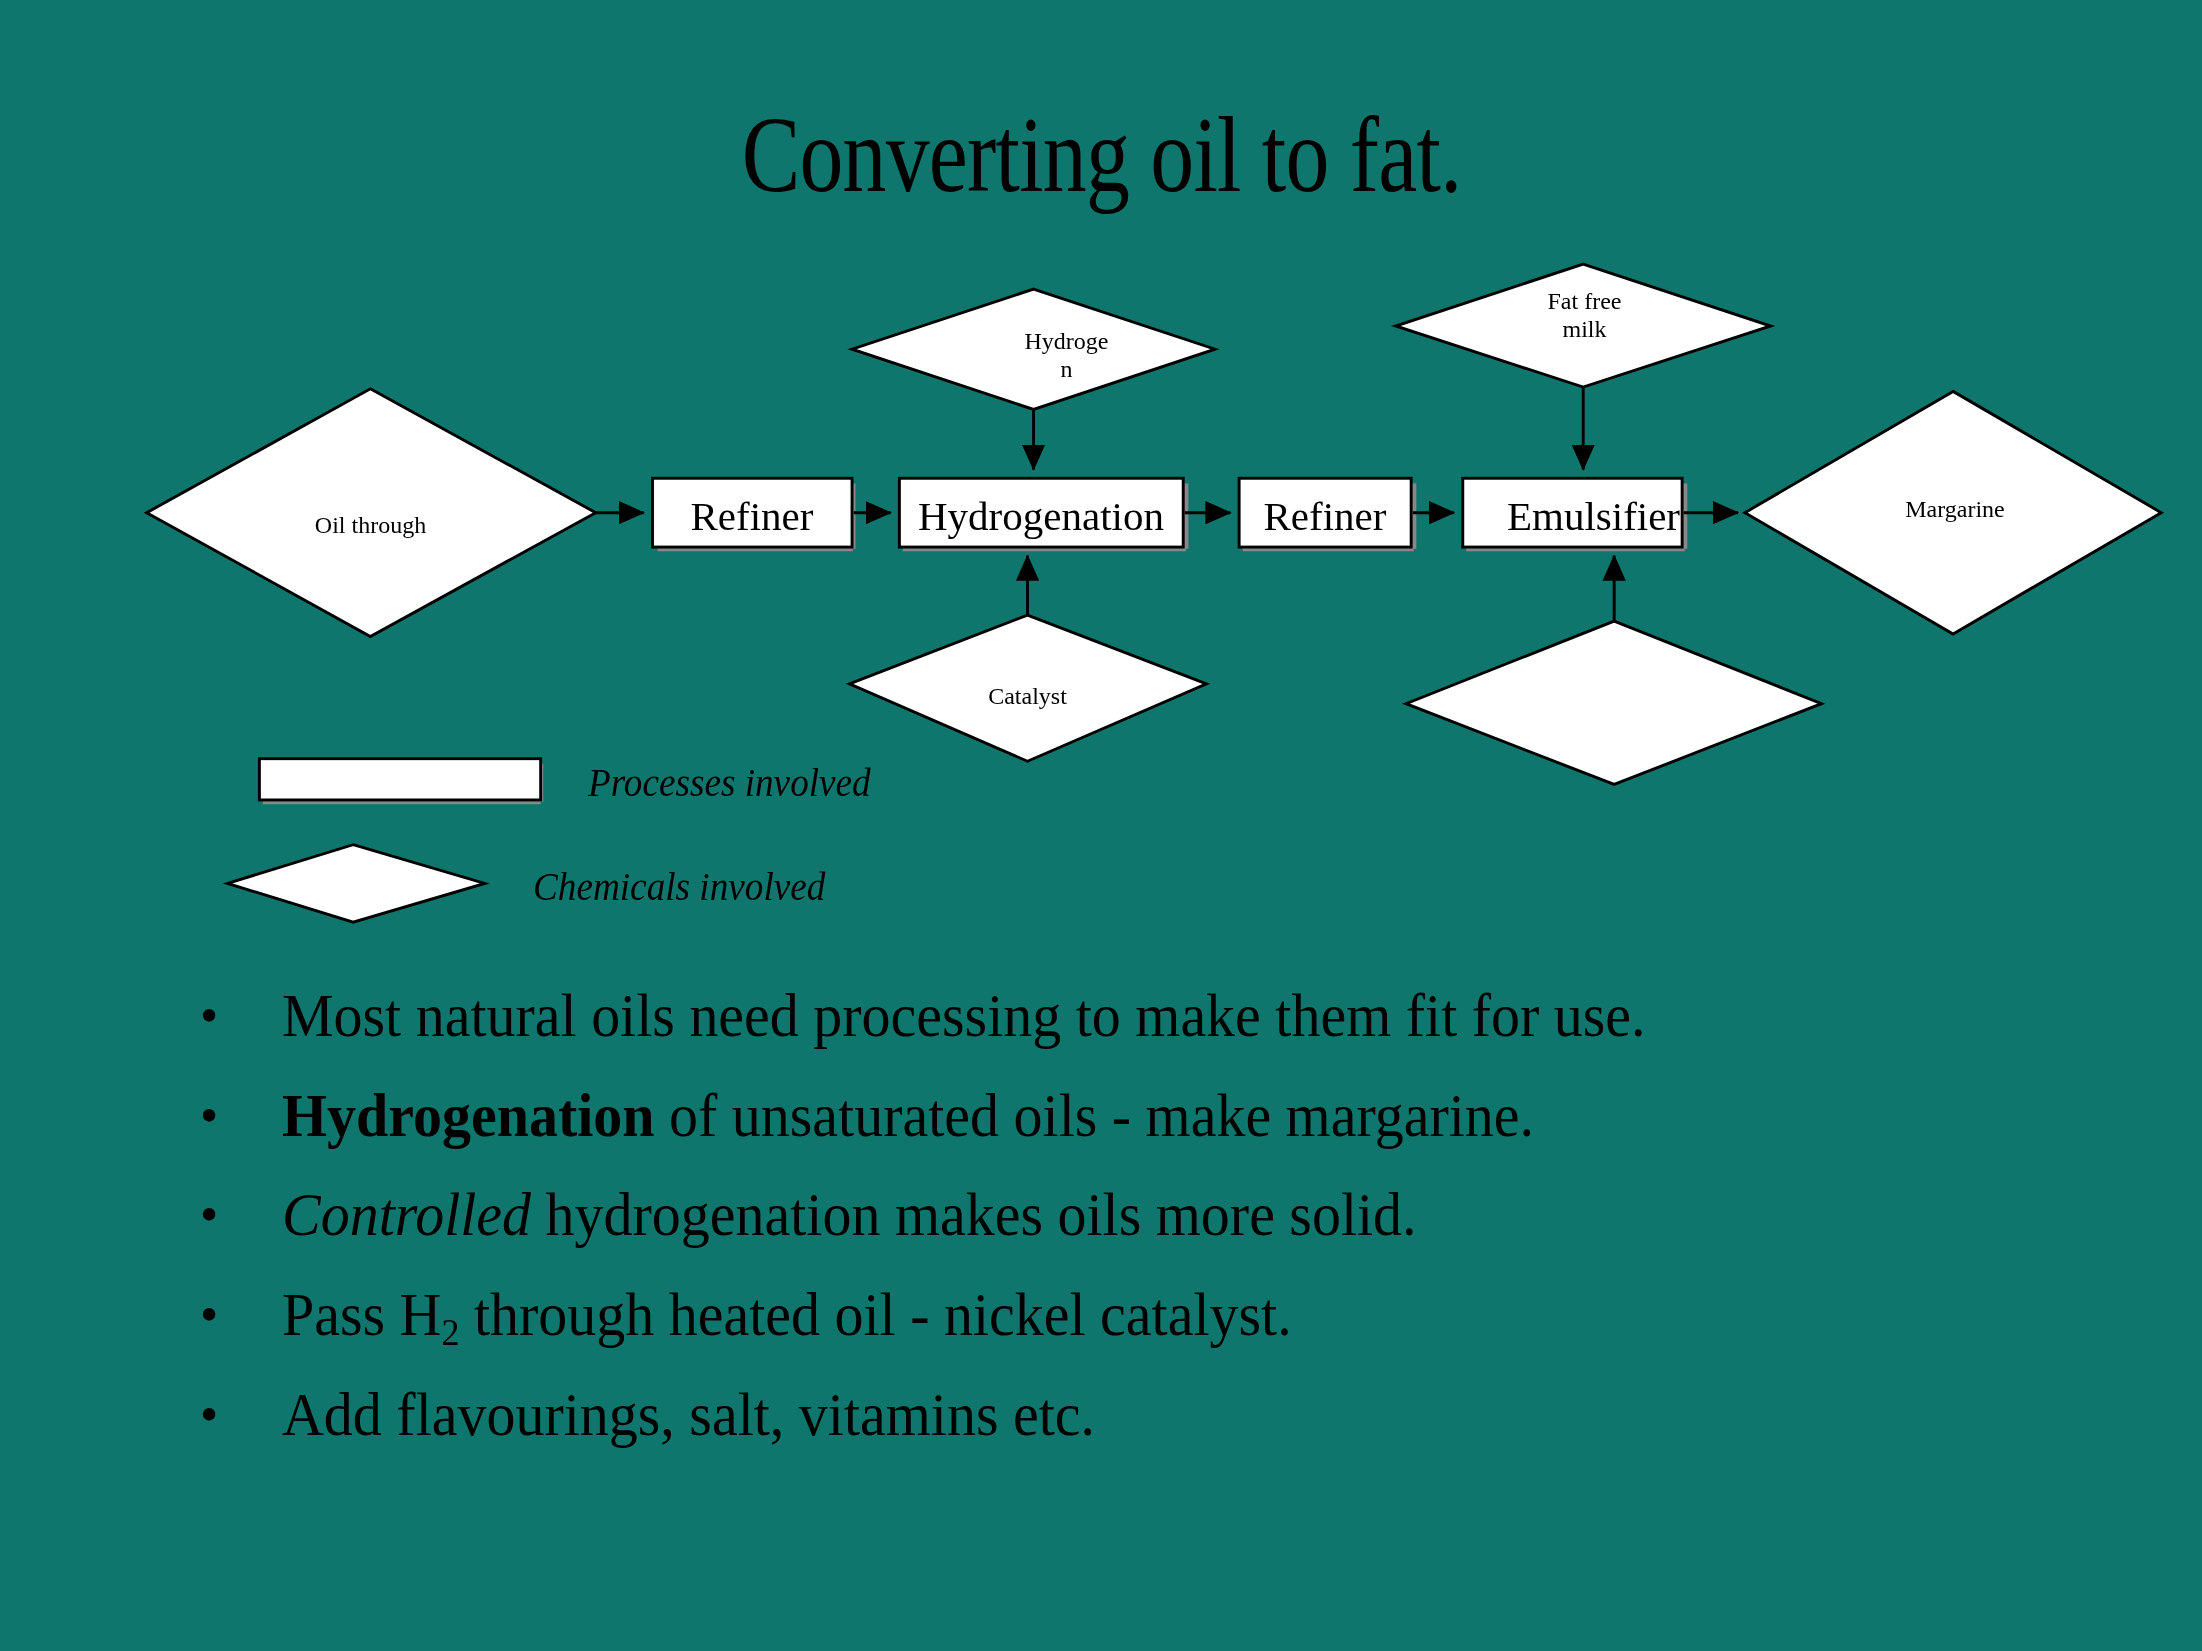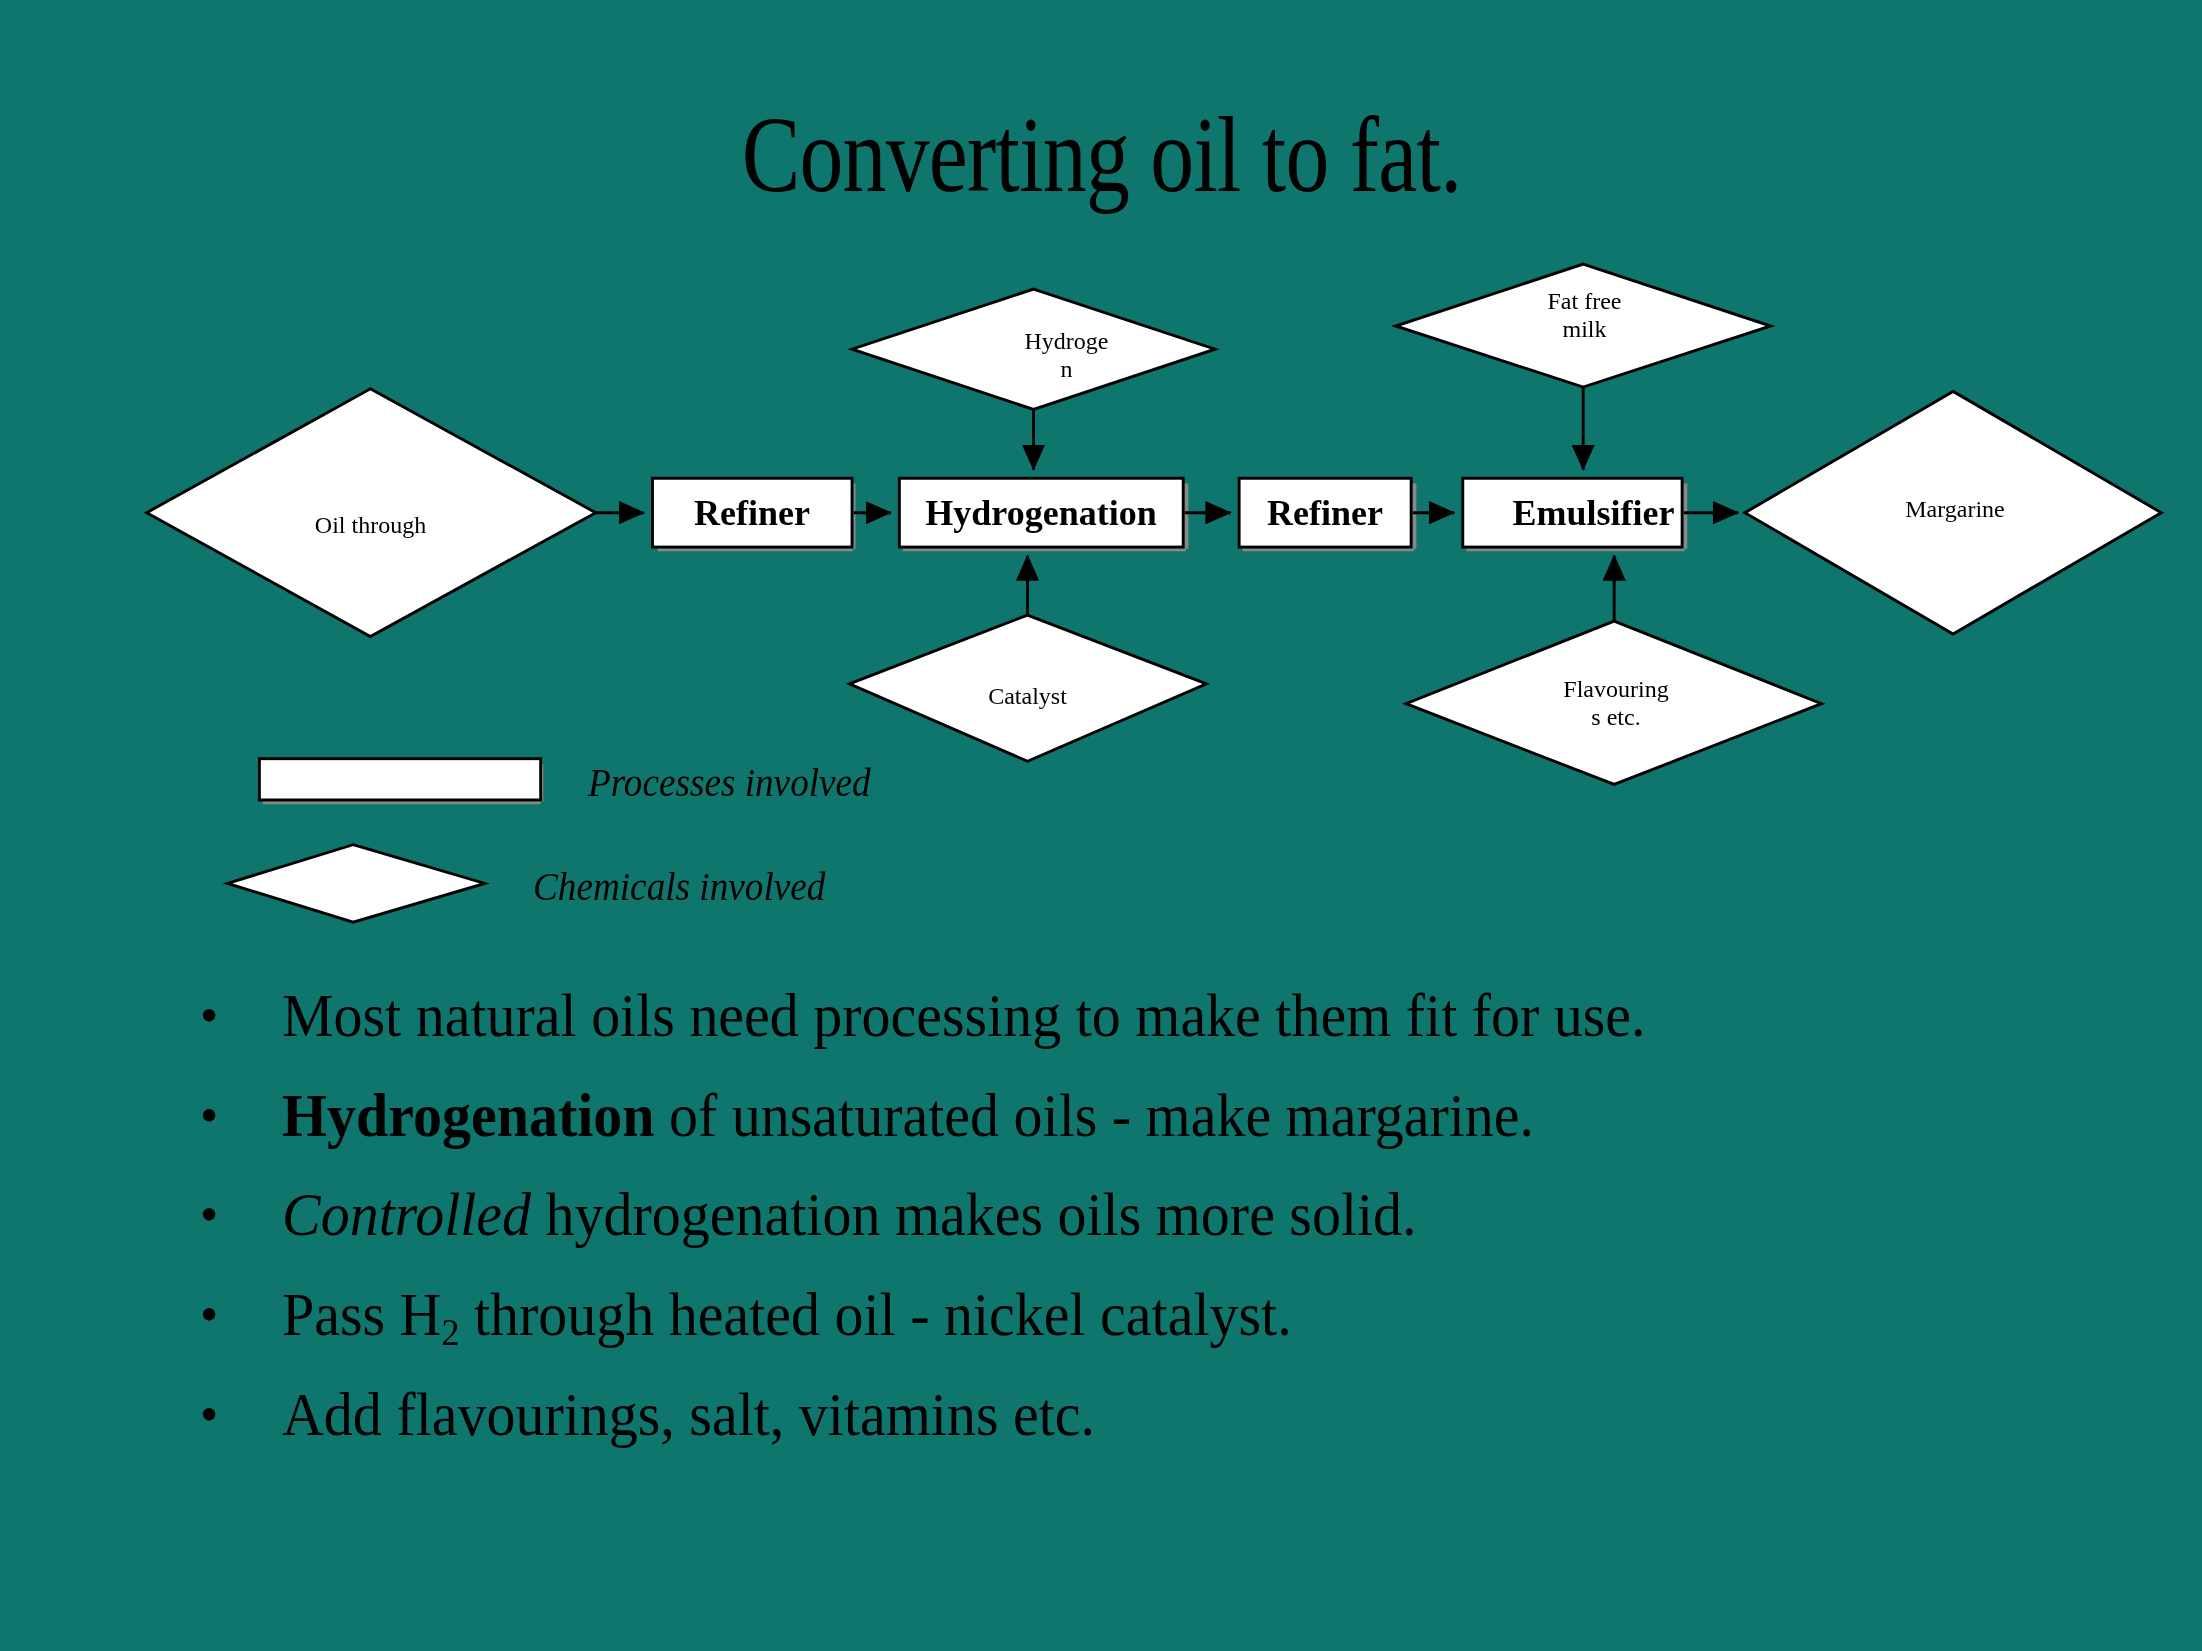--- a/index.html
+++ b/index.html
@@ -47,21 +47,21 @@
   .dlabel {
     position: absolute;
     text-align: center;
     font-family: "Liberation Serif", "DejaVu Serif", serif;
     font-size: 24px;
     line-height: 1.18;
     color: #000;
     white-space: pre-line;
     pointer-events: none;
   }
-  .dlabel.box-label { font-size: 36px; font-weight: bold; }
+  .dlabel.box-label { font-size: 41px; }
 
   
   .legend-text {
     position: absolute;
     font-family: "Liberation Serif", "DejaVu Serif", serif;
     font-style: italic;
     font-size: 40px;
     transform: scaleX(0.93);
     transform-origin: 0% 50%;
     white-space: nowrap;
@@ -174,22 +174,20 @@
   <div class="dlabel box-label" style="left:899px; top:492px; width:284px;">Hydrogenation</div>
   <div class="dlabel box-label" style="left:1239px; top:492px; width:172px;">Refiner</div>
   <div class="dlabel box-label" style="left:1463px; top:492px; width:261px;">Emulsifier</div>
 
   <div class="dlabel" style="left:258px; top:511px; width:225px;">Oil through</div>
   <div class="dlabel" style="left:970px; top:327px; width:193px;">Hydroge
 n</div>
   <div class="dlabel" style="left:931px; top:682px; width:193px;">Catalyst</div>
   <div class="dlabel" style="left:1488px; top:287px; width:193px;">Fat free
 milk</div>
-  <div class="dlabel" style="left:1513px; top:675px; width:206px;">Flavouring
-s etc.</div>
   <div class="dlabel" style="left:1850px; top:495px; width:210px;">Margarine</div>
 
   <div class="legend-text" style="left:588px; top:759px;">Processes involved</div>
   <div class="legend-text" style="left:533px; top:863px;">Chemicals involved</div>
 
   <div id="bullets">
     <div class="bullet-row">
       <span class="bullet-mark">•</span>
       <span class="bullet-text">Most natural oils need processing to make them fit for use.</span>
     </div>

